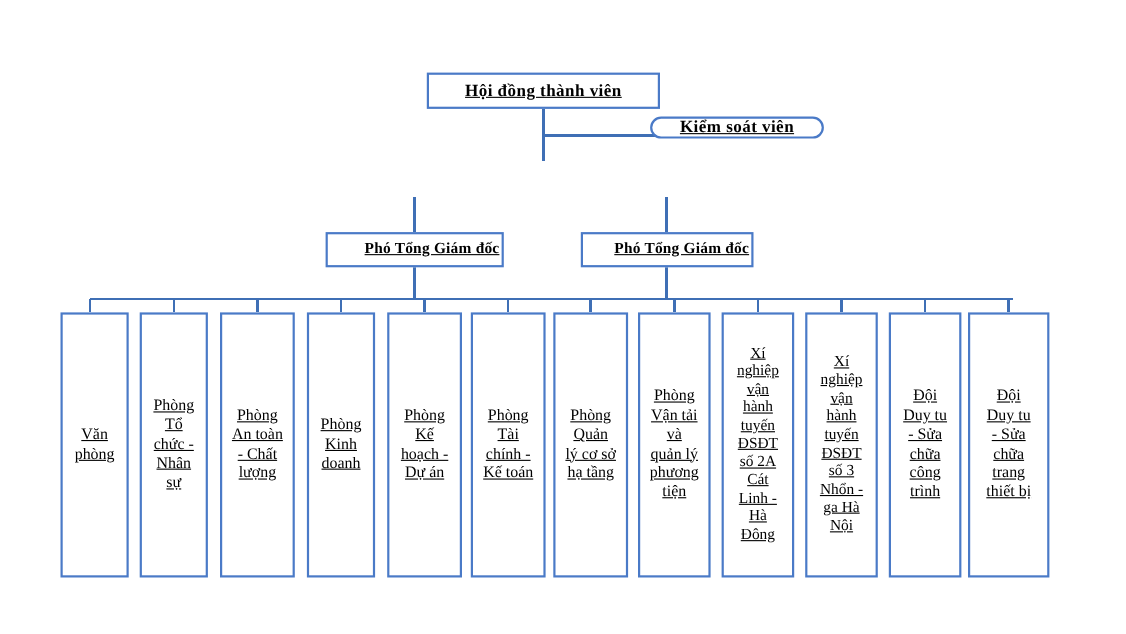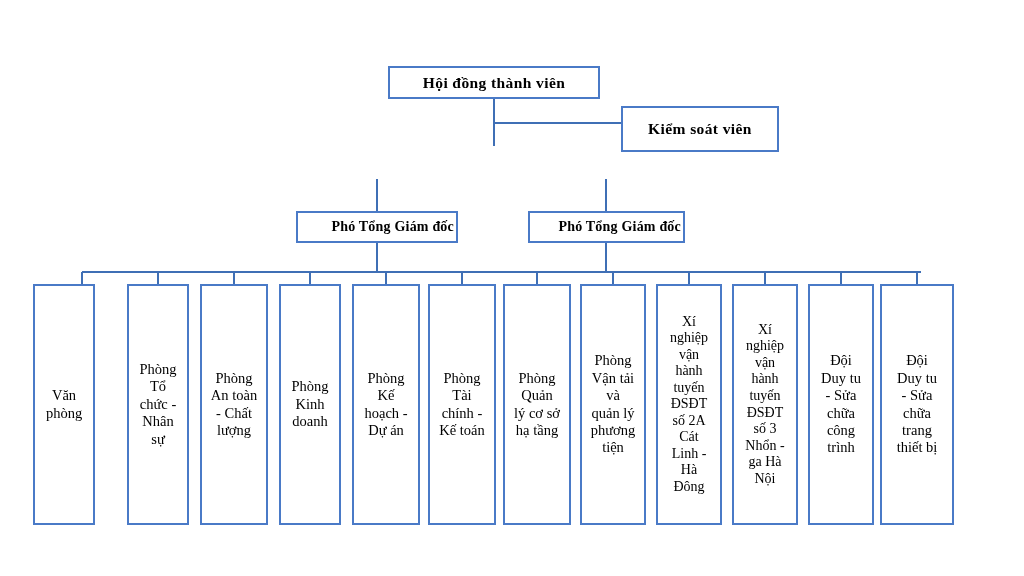--- a/index.html
+++ b/index.html
@@ -30,20 +30,21 @@
   .node {
     position: absolute;
     box-sizing: border-box;
     border: 2px solid #4a7ac7;
     background: #ffffff;
     display: flex;
     align-items: center;
     justify-content: center;
     text-align: center;
     line-height: 1.16;
+    text-decoration: underline;
   }
   .node-label {
     display: block;
     width: 100%;
     padding: 0 2px;
     white-space: pre-line;
   }
   
   .exec .node-label {
     font-weight: bold;
@@ -102,34 +103,34 @@
       <line x1="765" y1="272" x2="765" y2="284"></line>
       <line x1="841" y1="272" x2="841" y2="284"></line>
       <line x1="917" y1="272" x2="917" y2="284"></line>
     </g>
   </svg>
 
   <div class="node exec" style="left: 388px; top: 66px; width: 212px; height: 33px; border-color: rgb(74, 122, 199);">
     <span class="node-label">Hội đồng thành viên</span>
   </div>
 
-  <div class="node exec" style="left: 621px; top: 106px; width: 158px; height: 46px; border-color: rgb(74, 122, 199);">
+  <div class="node exec" style="left: 591px; top: 106px; width: 158px; height: 20px; border-color: rgb(74, 122, 199); border-radius: 13px;">
     <span class="node-label">Kiểm soát viên</span>
   </div>
 
 
   <div class="node exec-small" style="left: 296px; top: 211px; width: 162px; height: 32px; border-color: rgb(74, 122, 199);">
     <span class="node-label">Phó Tổng Giám đốc</span>
   </div>
 
   <div class="node exec-small" style="left: 528px; top: 211px; width: 157px; height: 32px; border-color: rgb(74, 122, 199);">
     <span class="node-label">Phó Tổng Giám đốc</span>
   </div>
 
-  <div class="node dept" style="left: 33px; top: 284px; width: 62px; height: 241px; border-color: rgb(74, 122, 199);">
+  <div class="node dept" style="left: 55px; top: 284px; width: 62px; height: 241px; border-color: rgb(74, 122, 199);">
     <span class="node-label">Văn
 phòng</span>
   </div>
 
   <div class="node dept" style="left: 127px; top: 284px; width: 62px; height: 241px; border-color: rgb(74, 122, 199);">
     <span class="node-label">Phòng
 Tổ
 chức -
 Nhân
 sự</span>

